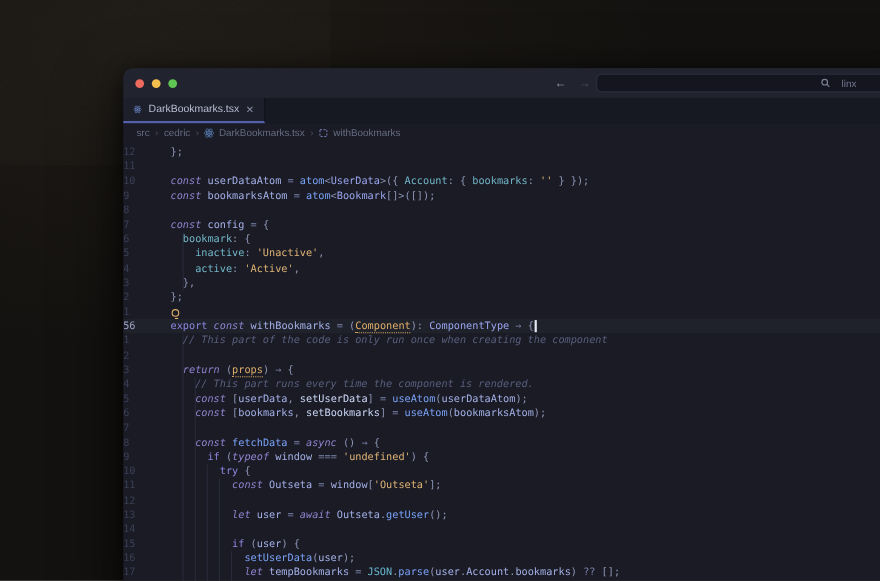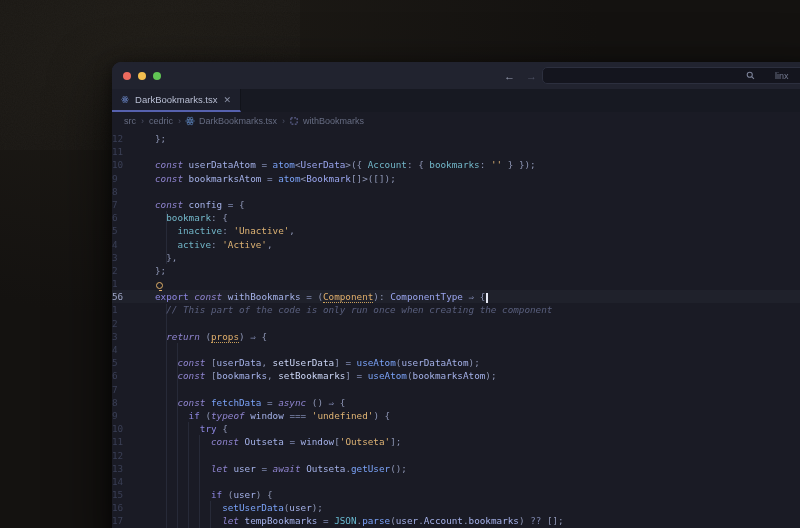--- a/index.html
+++ b/index.html
@@ -19,21 +19,21 @@
   }
 
   
   .titlebar{ position:relative; height:27px; background:#21232f; display:flex; align-items:center; padding-left:11px; }
   .tl{ width:8px; height:8px; border-radius:50%; margin-right:7px; display:inline-block; }
   .tl.red{ background:#ec6a5e; } .tl.yel{ background:#f4bf4f; } .tl.grn{ background:#61c554; }
   .nav{ position:absolute; top:0; height:27px; display:flex; align-items:center; font-size:11px; }
   .nav.back{ left:392px; color:#9aa0b4; } .nav.fwd{ left:414px; color:#4c5164; }
   .searchbox{ position:absolute; left:430px; right:-20px; top:5px; height:17px;
     background:#14151e; border:1px solid #2c2f3e; border-radius:5px; }
-  .search-hint{ position:absolute; left:203px; top:0; height:100%; display:flex; align-items:center; gap:20px;
+  .search-hint{ position:absolute; left:203px; top:0; height:100%; display:flex; align-items:center; gap:10px;
     color:#747a90; font-size:9px; }
 
   
   .tabbar{ height:23px; background:#171922; display:flex; }
   .tab{ width:129px; display:flex; align-items:center; gap:6px; padding:0 9px; background:#1d1f2b;
     border-bottom:2px solid #5661ae; border-right:1px solid #11131a; }
   .tab .label{ flex:1; font-size:9.5px; color:#b9bfd4; white-space:nowrap; }
   .tab .close{ font-size:9px; color:#8a90a5; }
 
   
@@ -162,21 +162,21 @@
         <div class="line"><span class="ln">6</span><pre><span class="w">  </span><span class="pr">bookmark</span><span class="p">: {</span></pre></div>
         <div class="line"><span class="ln">5</span><pre><span class="w">    </span><span class="pr">inactive</span><span class="p">: </span><span class="s">'Unactive'</span><span class="p">,</span></pre></div>
         <div class="line"><span class="ln">4</span><pre><span class="w">    </span><span class="pr">active</span><span class="p">: </span><span class="s">'Active'</span><span class="p">,</span></pre></div>
         <div class="line"><span class="ln">3</span><pre><span class="w">  </span><span class="p">},</span></pre></div>
         <div class="line"><span class="ln">2</span><pre><span class="p">};</span></pre></div>
         <div class="line"><span class="ln">1</span><pre><span class="bulb"></span></pre></div>
         <div class="line active"><span class="ln">56</span><pre><span class="k">export</span><span class="w"> </span><span class="ki">const</span><span class="w"> </span><span class="v">withBookmarks</span><span class="o"> = </span><span class="p">(</span><span class="par u">Component</span><span class="p">): </span><span class="t">ComponentType</span><span class="o"> ⇒ </span><span class="p">{</span><span class="cursor"></span></pre></div>
         <div class="line"><span class="ln">1</span><pre><span class="w">  </span><span class="c">// This part of the code is only run once when creating the component</span></pre></div>
         <div class="line"><span class="ln">2</span><pre></pre></div>
         <div class="line"><span class="ln">3</span><pre><span class="w">  </span><span class="ki">return</span><span class="w"> </span><span class="p">(</span><span class="par u">props</span><span class="p">)</span><span class="o"> ⇒ </span><span class="p">{</span></pre></div>
-        <div class="line"><span class="ln">4</span><pre><span class="w">    </span></pre></div>
+        <div class="line"><span class="ln">4</span><pre><span class="w">    </span><span class="c">// This part runs every time the component is rendered.</span></pre></div>
         <div class="line"><span class="ln">5</span><pre><span class="w">    </span><span class="ki">const</span><span class="w"> </span><span class="p">[</span><span class="v">userData</span><span class="p">, </span><span class="d">setUserData</span><span class="p">]</span><span class="o"> = </span><span class="f">useAtom</span><span class="p">(</span><span class="v">userDataAtom</span><span class="p">);</span></pre></div>
         <div class="line"><span class="ln">6</span><pre><span class="w">    </span><span class="ki">const</span><span class="w"> </span><span class="p">[</span><span class="v">bookmarks</span><span class="p">, </span><span class="d">setBookmarks</span><span class="p">]</span><span class="o"> = </span><span class="f">useAtom</span><span class="p">(</span><span class="v">bookmarksAtom</span><span class="p">);</span></pre></div>
         <div class="line"><span class="ln">7</span><pre></pre></div>
         <div class="line"><span class="ln">8</span><pre><span class="w">    </span><span class="ki">const</span><span class="w"> </span><span class="f">fetchData</span><span class="o"> = </span><span class="ki">async</span><span class="w"> </span><span class="p">()</span><span class="o"> ⇒ </span><span class="p">{</span></pre></div>
         <div class="line"><span class="ln">9</span><pre><span class="w">      </span><span class="k">if</span><span class="w"> </span><span class="p">(</span><span class="ki">typeof</span><span class="w"> </span><span class="v">window</span><span class="o"> === </span><span class="s">'undefined'</span><span class="p">) {</span></pre></div>
         <div class="line"><span class="ln">10</span><pre><span class="w">        </span><span class="k">try</span><span class="w"> </span><span class="p">{</span></pre></div>
         <div class="line"><span class="ln">11</span><pre><span class="w">          </span><span class="ki">const</span><span class="w"> </span><span class="v">Outseta</span><span class="o"> = </span><span class="v">window</span><span class="p">[</span><span class="s">'Outseta'</span><span class="p">];</span></pre></div>
         <div class="line"><span class="ln">12</span><pre></pre></div>
         <div class="line"><span class="ln">13</span><pre><span class="w">          </span><span class="ki">let</span><span class="w"> </span><span class="v">user</span><span class="o"> = </span><span class="ki">await</span><span class="w"> </span><span class="v">Outseta</span><span class="p">.</span><span class="f">getUser</span><span class="p">();</span></pre></div>
         <div class="line"><span class="ln">14</span><pre></pre></div>

